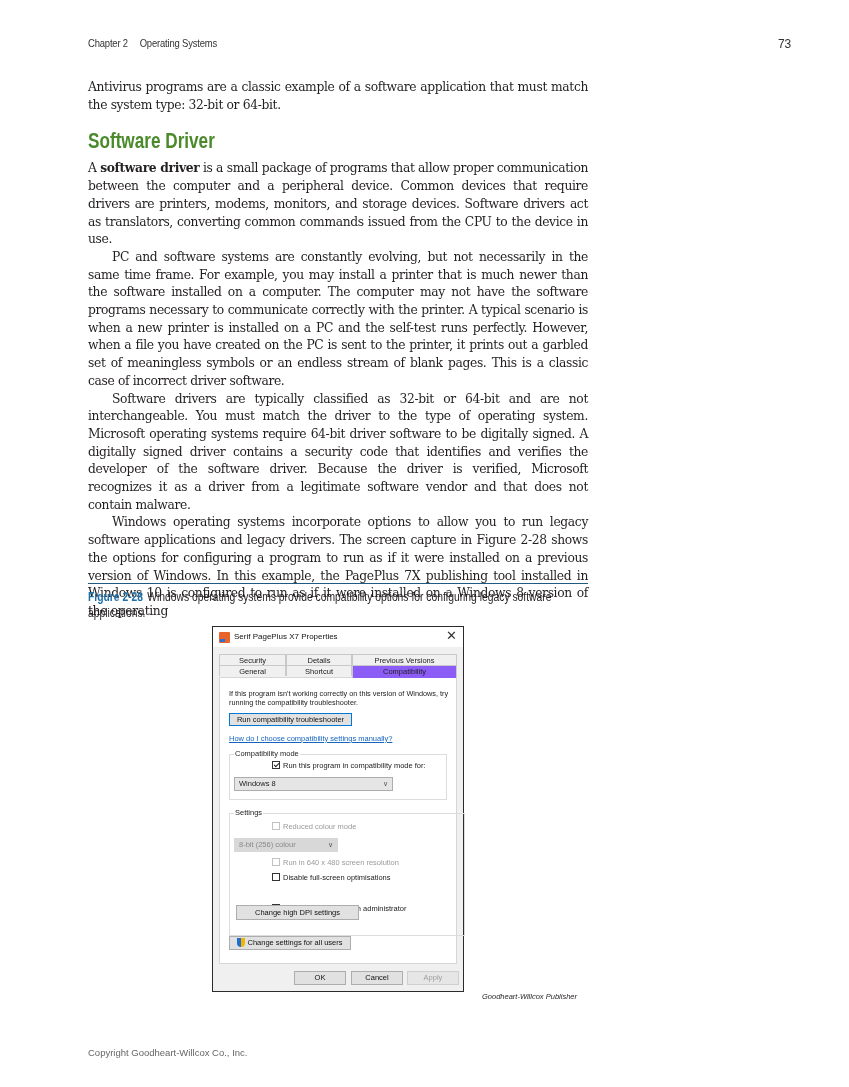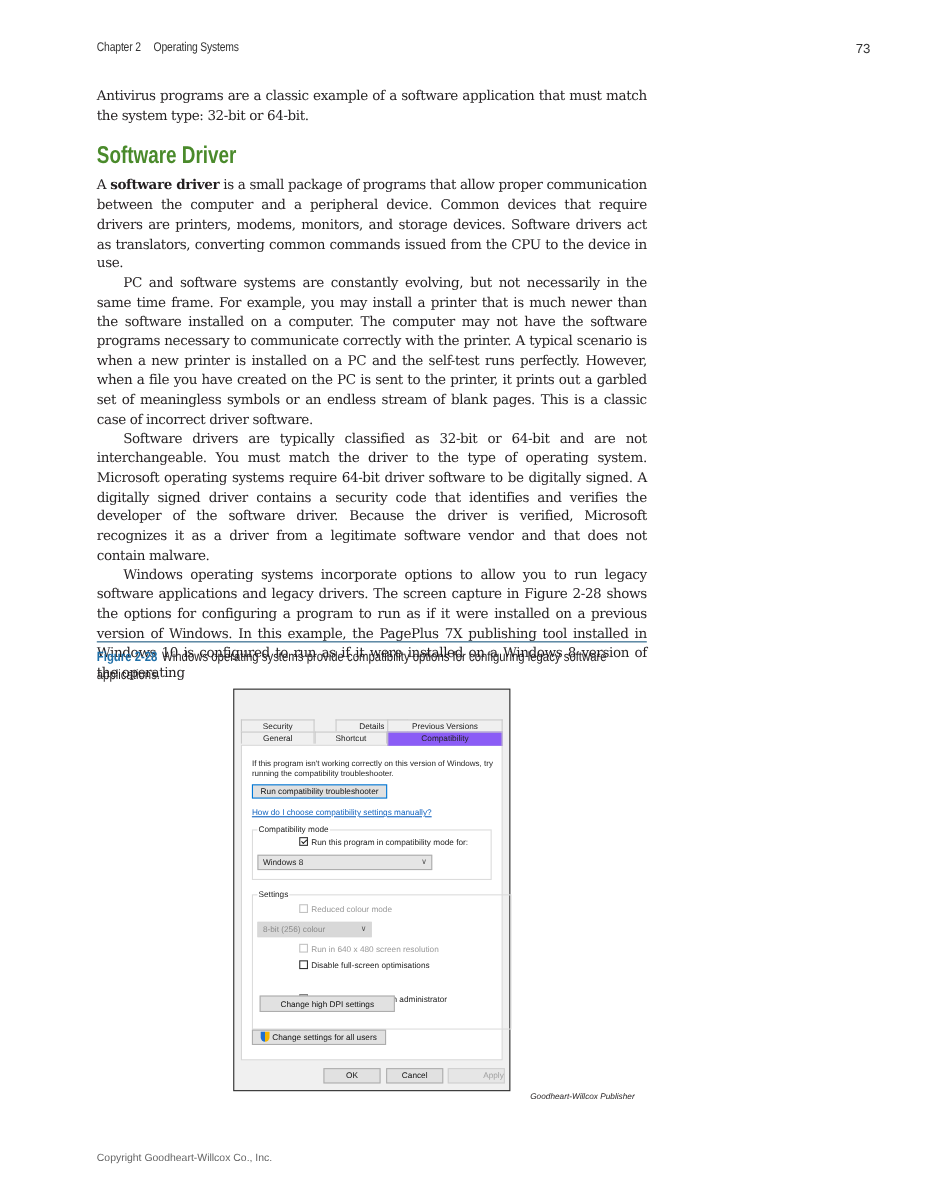--- a/index.html
+++ b/index.html
@@ -66,24 +66,29 @@
   <p class="indent">Software drivers are typically classified as 32-bit or 64-bit and are not interchangeable. You must match the driver to the type of operating system. Microsoft operating systems require 64-bit driver software to be digitally signed. A digitally signed driver contains a security code that identifies and verifies the developer of the software driver. Because the driver is verified, Microsoft recognizes it as a driver from a legitimate software vendor and that does not contain malware.</p>
   <p class="indent">Windows operating systems incorporate options to allow you to run legacy software applications and legacy drivers. The screen capture in Figure 2-28 shows the options for configuring a program to run as if it were installed on a previous version of Windows. In this example, the PagePlus 7X publishing tool installed in Windows 10 is configured to run as if it were installed on a Windows 8 version of the operating</p>
 </div>
 
 <div class="fig-rule"></div>
 <div class="fig-caption">
   <span class="fig-label">Figure 2-28</span><span>Windows operating systems provide compatibility options for configuring legacy software applications.</span>
 </div>
 
 <div class="dialog">
+  <div class="titlebar">
+    <span class="app-icon"></span>
+    <span class="title-text">Serif PagePlus X7 Properties</span>
+    <span class="close-x">✕</span>
+  </div>
 
   <div class="tabs">
     <div class="tab" style="left:0; top:0; width:67px;">Security</div>
-    <div class="tab" style="left:67px; top:0; width:66px;margin-left:19px;">Details</div>
+    <div class="tab" style="left:67px; top:0; width:66px;">Details</div>
     <div class="tab" style="left:133px; top:0; width:105px;">Previous Versions</div>
     <div class="tab" style="left:0; top:11px; width:67px;">General</div>
     <div class="tab" style="left:67px; top:11px; width:66px;">Shortcut</div>
     <div class="tab active" style="left:133px; width:105px;">Compatibility</div>
   </div>
 
   <div class="panel">
     <div class="p-text">If this program isn't working correctly on this version of Windows, try running the compatibility troubleshooter.</div>
     <div class="btn focused" style="left:9px; top:35px; width:123px; height:13px;">Run compatibility troubleshooter</div>
     <div class="link">How do I choose compatibility settings manually?</div>
@@ -120,17 +125,17 @@
       <div class="btn" style="left:6px; top:91px; width:123px; height:15px; line-height:13px;">Change high DPI settings</div>
     </div>
 
     <div class="btn" style="left:9px; top:258px; width:122px; height:14px; line-height:12px;">
       <span class="shield"></span><span>Change settings for all users</span>
     </div>
   </div>
 
   <div class="btn" style="left:81px; top:344px; width:52px; height:14px; line-height:12px;">OK</div>
   <div class="btn" style="left:138px; top:344px; width:52px; height:14px; line-height:12px;">Cancel</div>
-  <div class="btn disabled" style="left:194px; top:344px; width:52px; height:14px; line-height:12px;text-align:right;">Apply</div>
+  <div class="btn disabled" style="left:194px; top:344px; width:52px; height:14px; line-height:12px;">Apply</div>
 </div>
 
 <div class="credit">Goodheart-Willcox Publisher</div>
 <div class="footer">Copyright Goodheart-Willcox Co., Inc.</div>
 
 </body></html>

